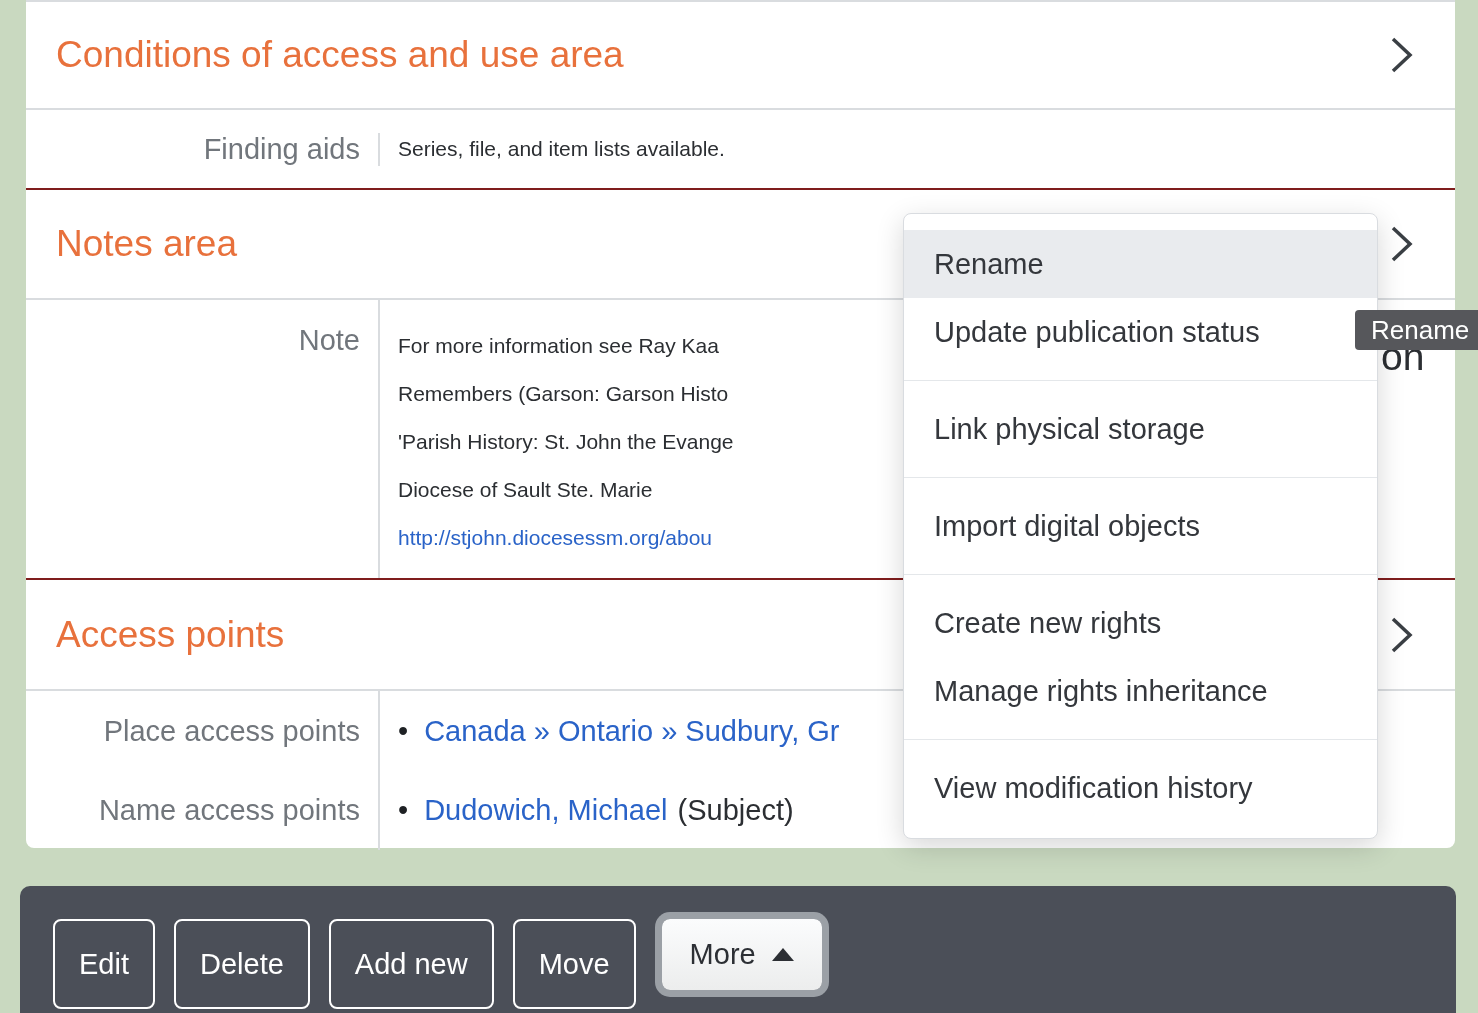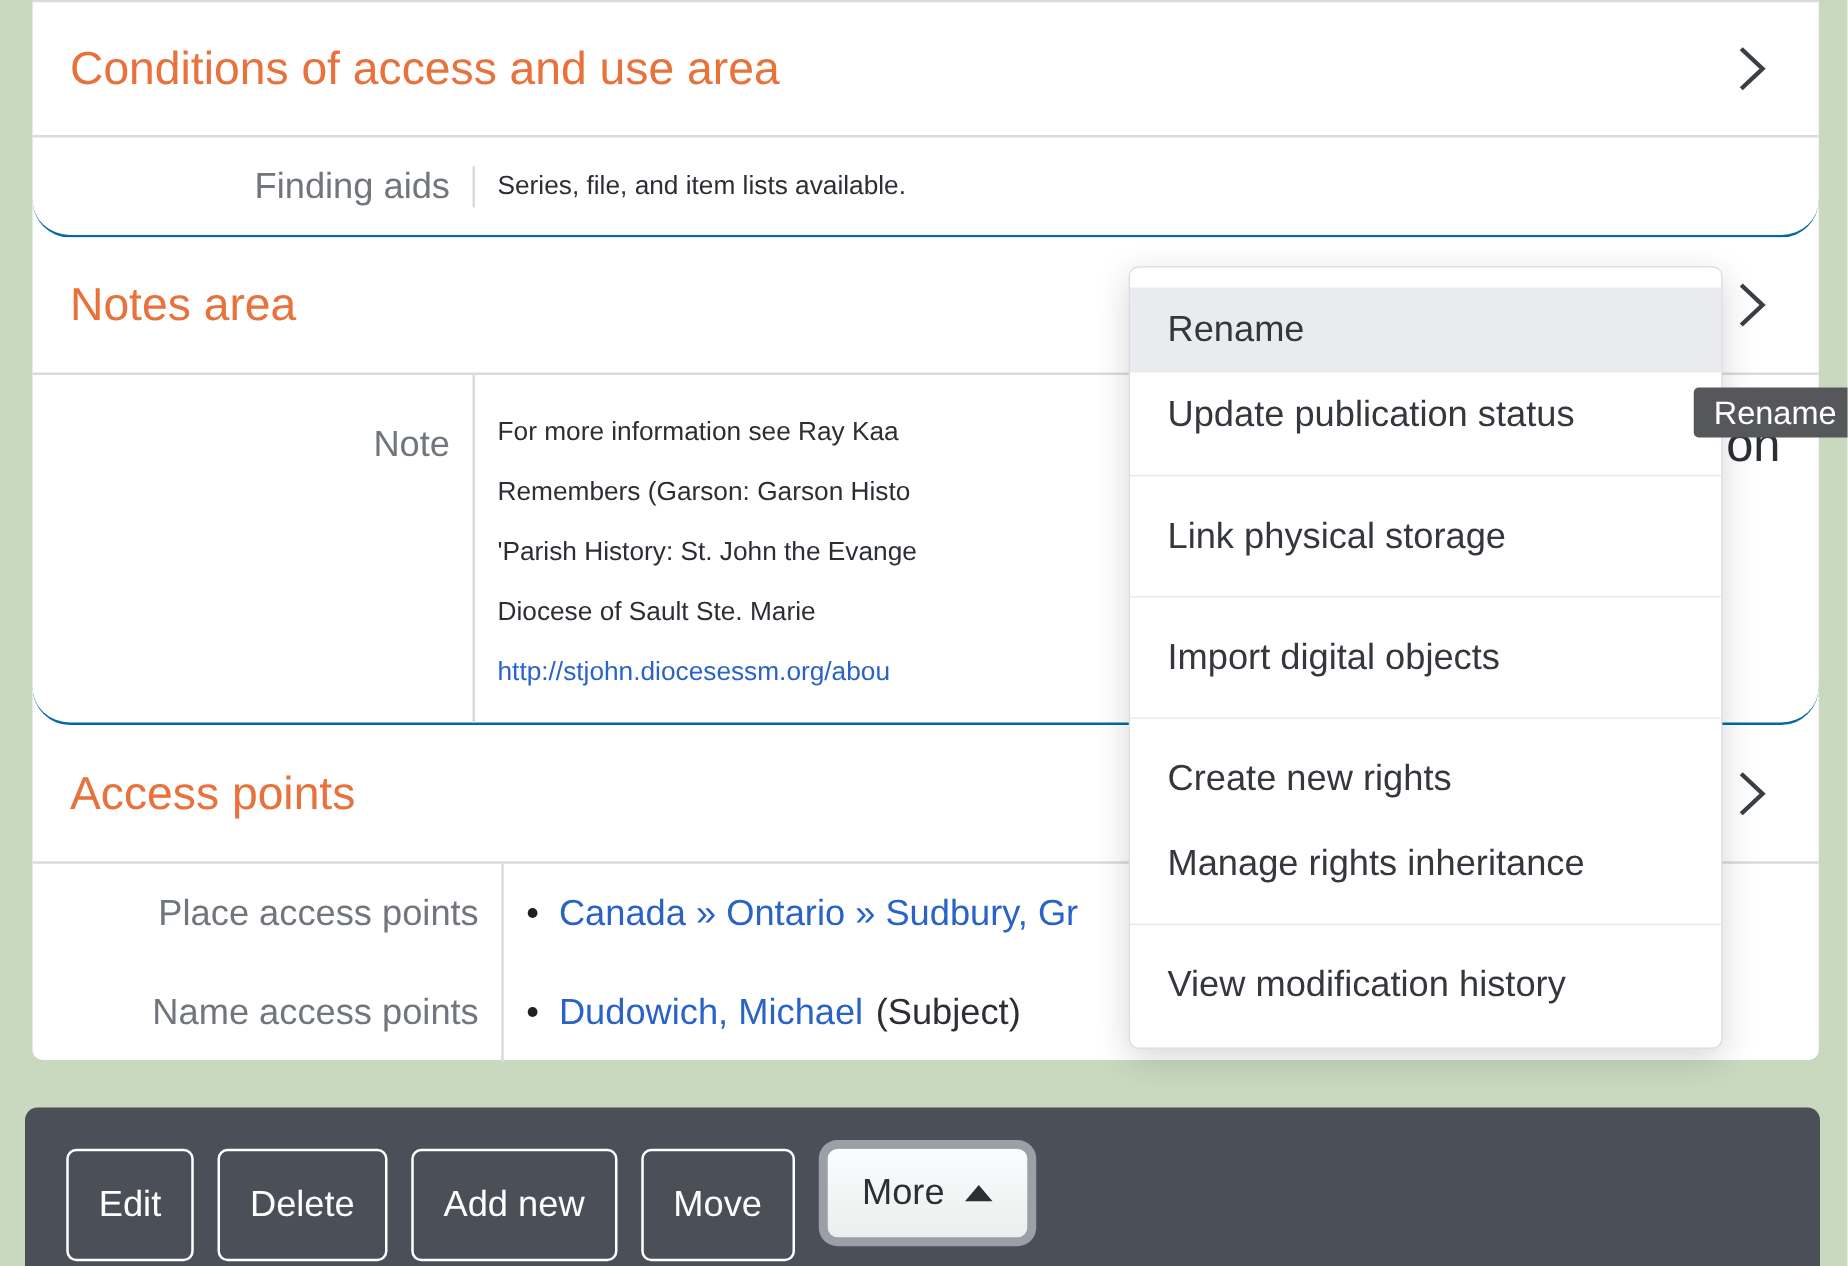--- a/index.html
+++ b/index.html
@@ -28,21 +28,21 @@
   }
   .area-heading h2 {
     font-size: 37px; font-weight: 400;
     color: #e8713c; letter-spacing: 0;
   }
   .chevron {
     position: absolute; right: 40px; top: 50%;
     transform: translateY(-50%);
     width: 26px; height: 40px; cursor: pointer;
   }
-  .field-row { display: flex; border-bottom: 2px solid #0369a1; border-radius: 30px; }
+  .field-row { display: flex; border-bottom: 2px solid #7f1d1d; }
   .label-cell {
     width: 354px; flex: 0 0 354px;
     border-right: 2px solid #d9dcdf;
     text-align: right;
     padding-right: 18px;
     color: #71767c; font-size: 29px;
   }
   .value-cell {
     flex: 1 1 auto;
     padding-left: 18px;
@@ -55,29 +55,28 @@
 
   #heading-conditions { height: 108px; }
   #row-finding-aids  { height: 80px; }
   #heading-notes     { height: 110px; }
   #row-note          { height: 280px; }
   #heading-access    { height: 111px; }
   #rows-access       { display: flex; height: 159px; }
   #rows-access .label-col {
     width: 354px; flex: 0 0 354px;
     border-right: 2px solid #d9dcdf;
-    margin-left: 23px;
   }
   #rows-access .value-col { flex: 1 1 auto; min-width: 0; }
   .ap-subrow { height: 80px; display: flex; align-items: center; }
   .ap-subrow.label { justify-content: flex-end; padding-right: 18px; color: #71767c; font-size: 29px; }
   .ap-subrow.value { padding-left: 18px; font-size: 29px; color: #2b2e32; white-space: nowrap; }
   #rows-access .value-col .ap-subrow:last-child, #rows-access .label-col .ap-subrow:last-child { height: 79px; }
 
-  #row-note .label-cell { padding-top: 40px; }
+  #row-note .label-cell { padding-top: 24px; }
   #row-note .value-cell { padding-top: 22px; }
   .note-line { line-height: 48px; white-space: nowrap; }
   a.link { color: #2a63c8; text-decoration: none; cursor: pointer; }
   .bullet { color: #1e2124; margin-right: 16px; }
 
   .note-tail {
     position: absolute; left: 1381px; top: 333px;
     font-size: 39px; color: #2b2e32; line-height: 48px;
     z-index: 5;
   }

